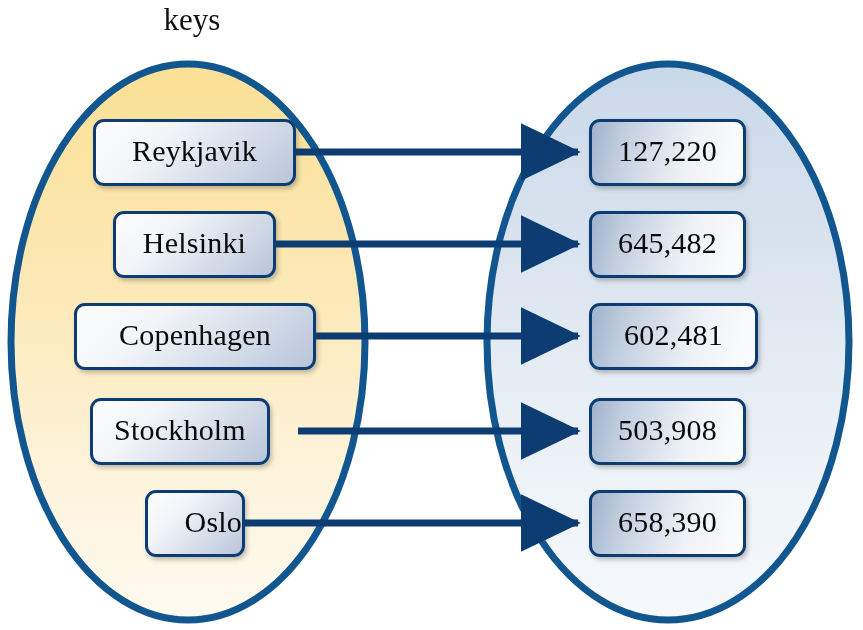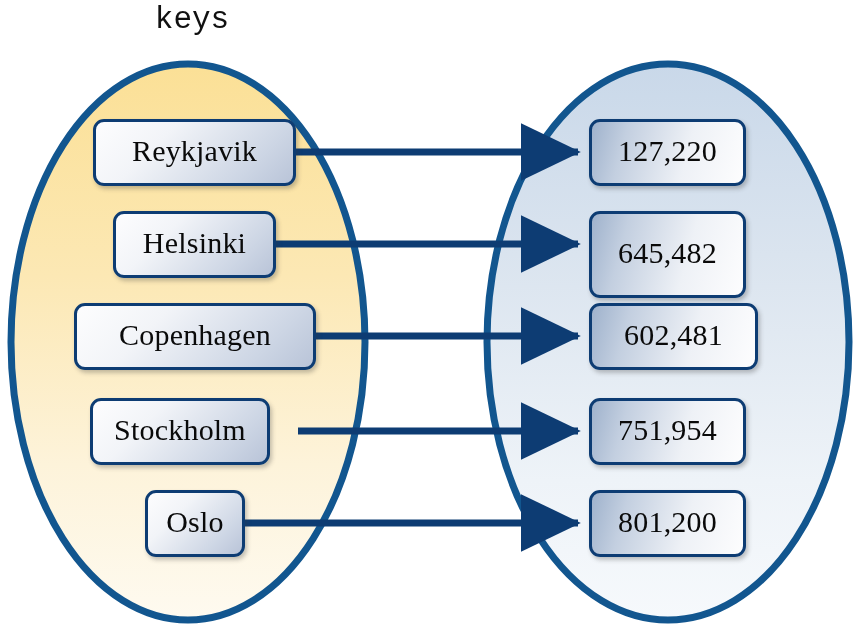--- a/index.html
+++ b/index.html
@@ -13,21 +13,21 @@
     height: 630px;
     background: #ffffff;
     overflow: hidden;
     font-family: "Liberation Serif", "DejaVu Serif", serif;
   }
 
   
   .set-caption {
     position: absolute;
     text-align: center;
-    font-family: Liberation Mono, monospace;
+    font-family: Liberation Serif, serif;
     font-size: 31px;
     color: #111111;
     line-height: 1;
     white-space: nowrap;
   }
   #keys-caption  { left: 92px;  top: 4px; width: 200px; }
   #values-caption{ left: 568px; top: 4px; width: 200px; }
 
   
   #scene {
@@ -108,33 +108,33 @@
   </div>
   <div class="node key" style="left:74px;  top:303px; width:242px; height:67px;">
     <span class="node-label">Copenhagen</span>
   </div>
   <div class="node key" style="left:113px; top:211px; width:163px; height:67px;">
     <span class="node-label">Helsinki</span>
   </div>
   <div class="node key" style="left:90px;  top:398px; width:180px; height:67px;">
     <span class="node-label">Stockholm</span>
   </div>
-  <div class="node key" style="left:145px; top:490px; width:100px; height:67px;">
+  <div class="node key" style="left:145px; top:490px; width:100px; height:67px;justify-content:flex-end;">
     <span class="node-label">Oslo</span>
   </div>
 
   <div class="node value" style="left:589px; top:119px; width:157px; height:67px;">
     <span class="node-label">127,220</span>
   </div>
-  <div class="node value" style="left:589px; top:211px; width:157px; height:87px;">
+  <div class="node value" style="left:589px; top:211px; width:157px; height:67px;">
     <span class="node-label">645,482</span>
   </div>
   <div class="node value" style="left:589px; top:303px; width:169px; height:67px;">
     <span class="node-label">602,481</span>
   </div>
   <div class="node value" style="left:589px; top:398px; width:157px; height:67px;">
-    <span class="node-label">751,954</span>
+    <span class="node-label">503,908</span>
   </div>
   <div class="node value" style="left:589px; top:490px; width:157px; height:67px;">
-    <span class="node-label">801,200</span>
+    <span class="node-label">658,390</span>
   </div>
 
 </div>
 
 </body></html>

